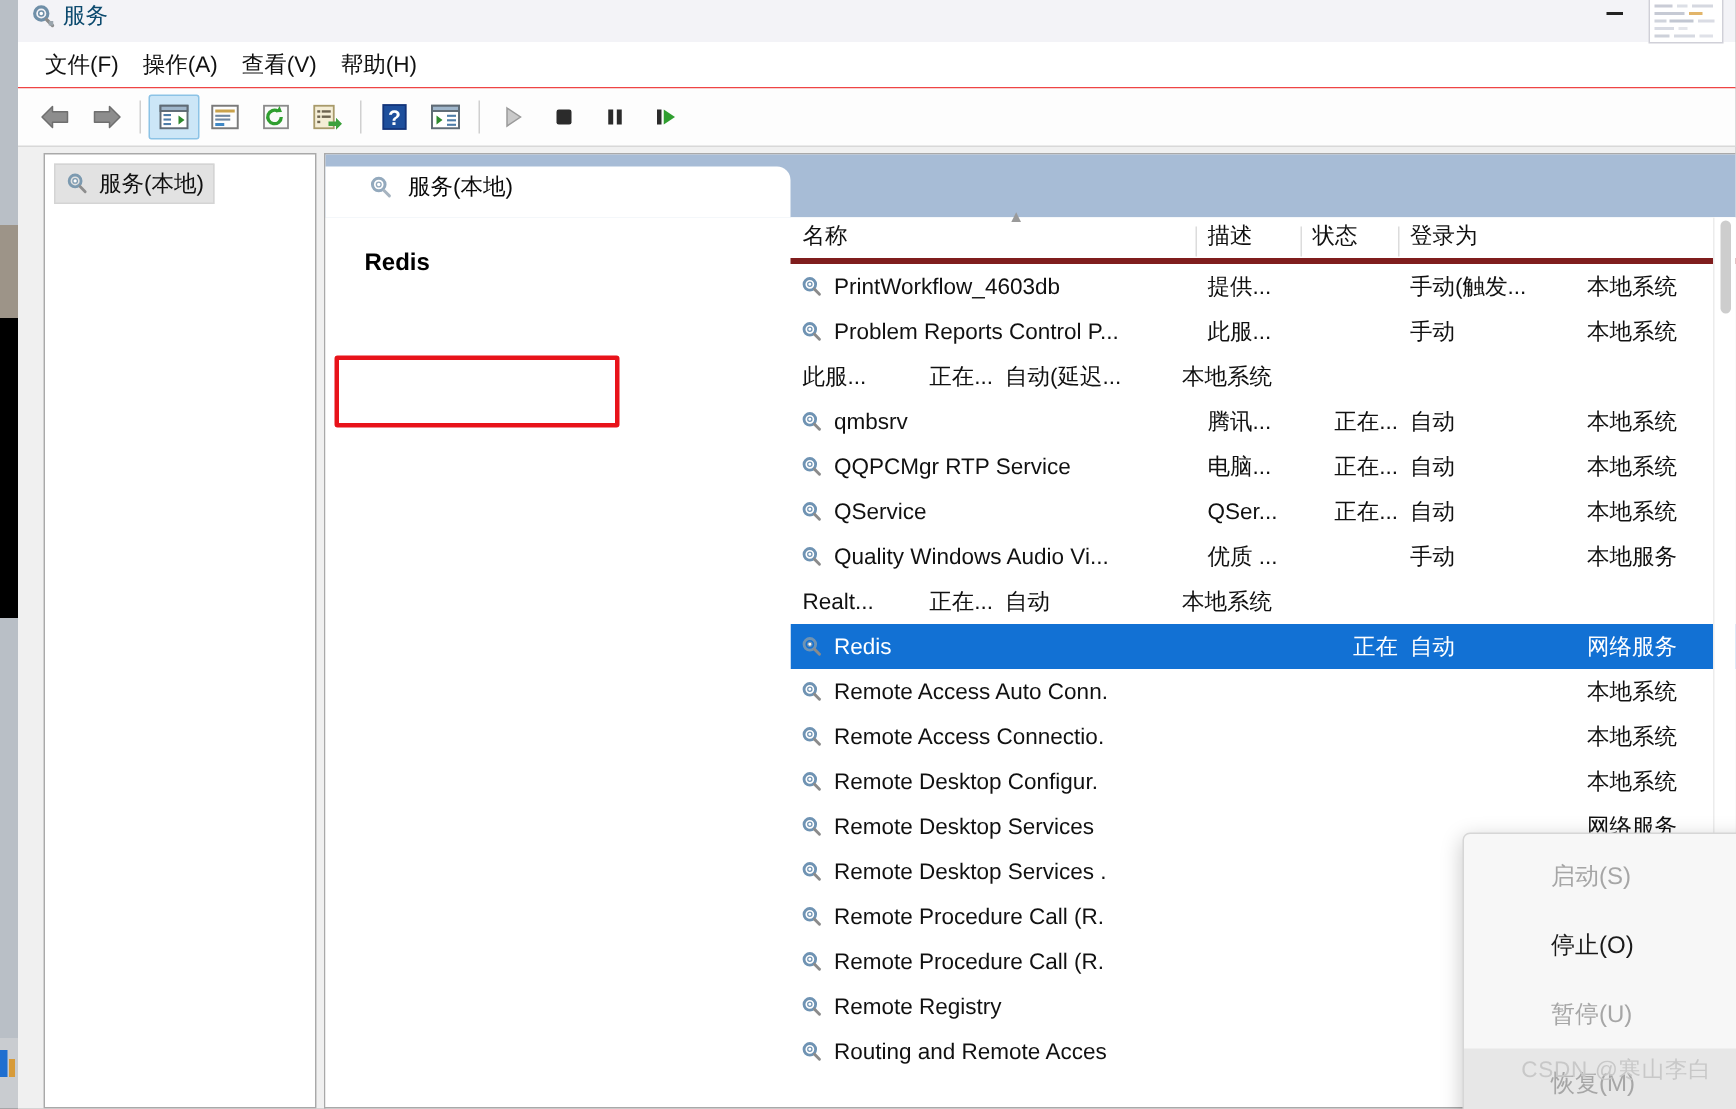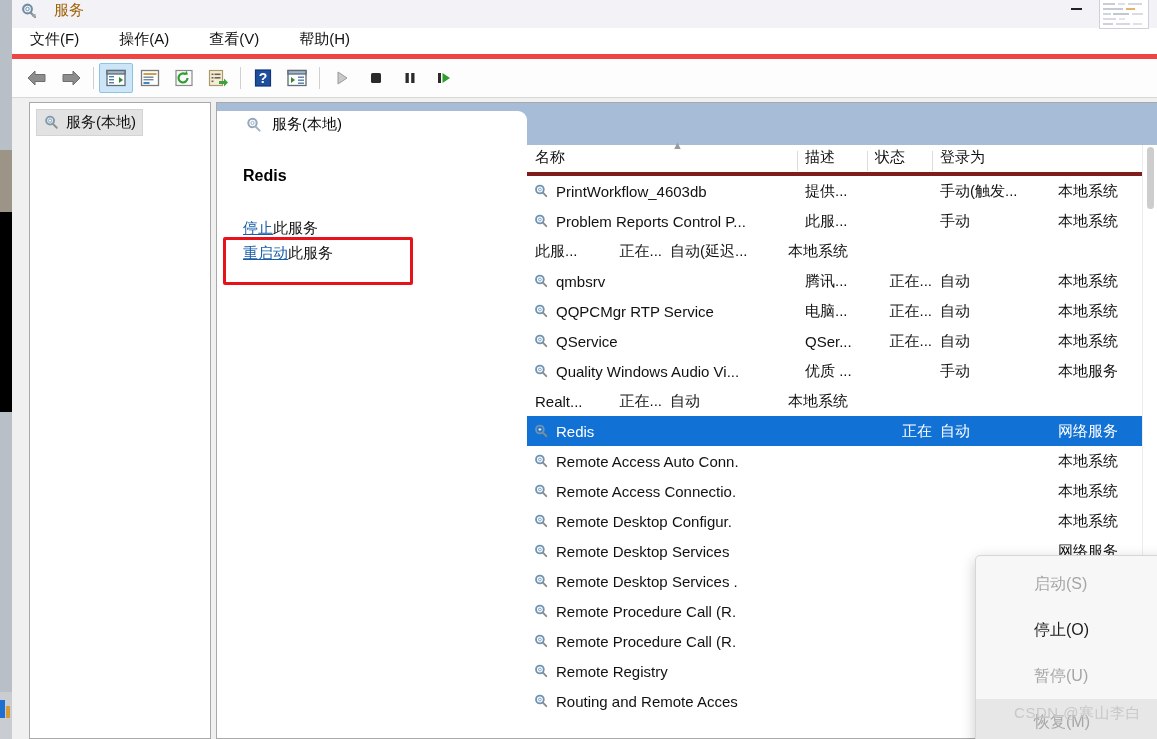--- a/index.html
+++ b/index.html
@@ -36,21 +36,21 @@
   #title-bar {
     height: 28px; background: #f3f3f7;
     display: flex; align-items: center; position: relative;
     flex: 0 0 28px;
   }
   #title-icon {
     width: 18px; height: 18px; margin-left: 8px; margin-top: -6px;
     position: relative; flex: 0 0 18px;
   }
   #title-text {
-    font-size: 15px; color: #a16207; margin-left: 16px; margin-top: -7px;
+    font-size: 15px; color: #0c4a6e; margin-left: 4px; margin-top: -7px;
     white-space: nowrap;
   }
   #win-controls {
     position: absolute; right: 0; top: 0; height: 28px;
     display: flex; align-items: flex-start;
   }
   #minimize-button {
     width: 46px; height: 18px; display: flex;
     align-items: center; justify-content: center;
     color: #222; font-size: 13px;
@@ -59,23 +59,23 @@
   #window-thumbnail {
     width: 50px; height: 31px; background: #fff;
     border: 1px solid #d0d0d8; margin-right: 8px; margin-top: -2px;
     overflow: hidden; position: relative;
   }
   .thumb-row { position: absolute; height: 2px; background: #c9ccd6; }
 
   
   #menu-bar {
     height: 31px; background: #ffffff;
-    display: flex; 
-    padding-left: 14px; gap: 32px;
-    border-bottom: 5px solid #ef4444;
+    display: flex; align-items: center;
+    padding-left: 14px; gap: 8px;
+    border-bottom: 1px solid #ef4444;
     flex: 0 0 31px;
   }
   .menu-item {
     font-size: 15px; color: #111; padding: 2px 4px; cursor: default;
     white-space: nowrap;
   }
 
   
   #toolbar {
     height: 39px; background: #fdfdfd;
@@ -403,28 +403,20 @@
             </svg>
           </span>
           <span id="pane-header-title">服务(本地)</span>
         </div>
       </div>
 
       <div id="pane-body">
 
         <div id="detail-pane">
           <div id="detail-title">Redis</div>
-          <div id="detail-links">
-            <div>
-              <span class="svc-link">停止</span><span>此服务</span>
-            </div>
-            <div>
-              <span class="svc-link">重启动</span><span>此服务</span>
-            </div>
-          </div>
         </div>
 
         <div id="list-pane">
           <div id="list-header">
             <div class="col-head w-name">名称</div>
             <div class="col-head w-desc">描述</div>
             <div class="col-head w-status">状态</div>
             <div class="col-head w-logon">登录为</div>
             <div id="sort-indicator">▲</div>
           </div>

